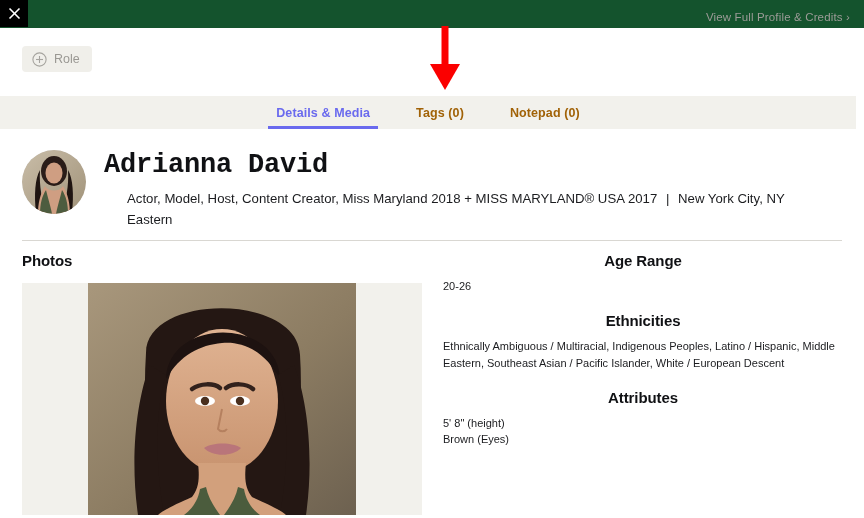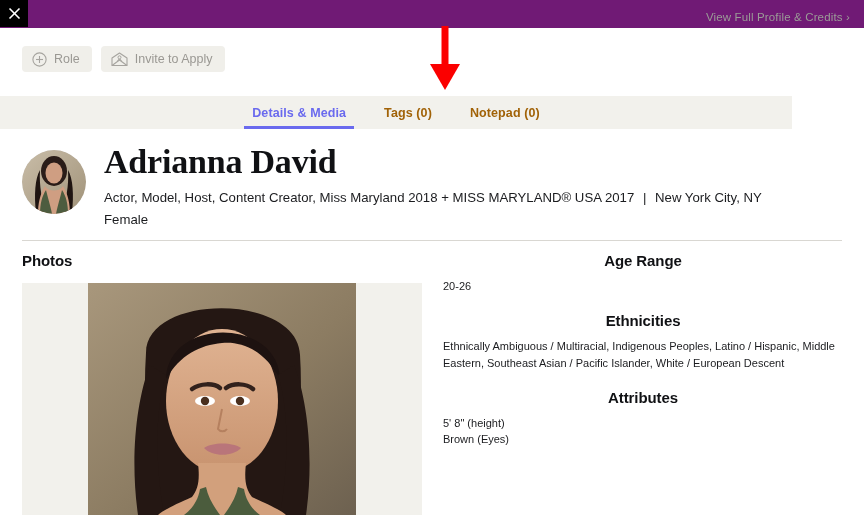--- a/index.html
+++ b/index.html
@@ -13,21 +13,21 @@
     overflow: hidden;
     font-family: "Liberation Sans", sans-serif;
     color: #1a1a1a;
     position: relative;
   }
 
   
   .topbar {
     position: relative;
     height: 28px;
-    background: #701a75;
+    background: #14532d;
   }
   .close-btn {
     position: absolute;
     left: 0;
     top: 0;
     width: 28px;
     height: 27px;
     background: #000000;
     color: #ffffff;
     display: flex;
@@ -82,27 +82,27 @@
     width: 42px;
     height: 66px;
     pointer-events: none;
   }
 
   
   .tabstrip {
     position: absolute;
     left: 0;
     top: 96px;
-    width: 792px;
+    width: 856px;
     height: 33px;
     background: #f2f1ec;
     display: flex;
     align-items: flex-end;
     justify-content: center;
-    gap: 4px;
+    gap: 12px;
   }
   .tab {
     position: relative;
     font-size: 12.5px;
     font-weight: bold;
     color: #a16207;
     padding: 0 17px 9px 17px;
     cursor: pointer;
     letter-spacing: .1px;
     white-space: nowrap;
@@ -133,33 +133,34 @@
     border-radius: 50%;
     flex: 0 0 64px;
     margin-top: 7px;
     background: #d8d4cf;
     overflow: hidden;
     position: relative;
   }
   .avatar svg { display:block; }
   .identity-text { margin-left: 18px; padding-top: 0; }
   .person-name {
-    font-family: Liberation Serif, serif;
-    font-size: 34px;
+    font-family: Liberation Mono, monospace;
+    font-size: 27px;
     font-weight: bold;
     letter-spacing: -.2px;
     color: #101114;
     line-height: 1.1;
-    margin: 0 0 7px 0;
+    margin: 8px 0 7px 0;
   }
   .person-meta {
     font-size: 13.2px;
     color: #1b1c1f;
     line-height: 1.62;
     max-width: 760px;
+    margin-left: 23px;
   }
   .person-meta .sep { color:#1b1c1f; padding: 0 5px; }
 
   
   .divider {
     position: absolute;
     left: 22px;
     top: 240px;
     width: 820px;
     height: 1px;
@@ -240,31 +241,20 @@
     <span class="ico">
       <svg width="15" height="15" viewBox="0 0 15 15">
         <circle cx="7.5" cy="7.5" r="6.6" fill="none" stroke="#a6a49f" stroke-width="1.1"></circle>
         <line x1="7.5" y1="4" x2="7.5" y2="11" stroke="#a6a49f" stroke-width="1.1"></line>
         <line x1="4" y1="7.5" x2="11" y2="7.5" stroke="#a6a49f" stroke-width="1.1"></line>
       </svg>
     </span>
     <span>Role</span>
   </button>
 
-  <button class="action-btn">
-    <span class="ico">
-      <svg width="17" height="15" viewBox="0 0 17 15">
-        <path d="M1 13.5 V6 L8.5 1 L16 6 V13.5 Z" fill="none" stroke="#a6a49f" stroke-width="1.1" stroke-linejoin="round"></path>
-        <path d="M1 13.5 L8.5 8 L16 13.5" fill="none" stroke="#a6a49f" stroke-width="1.1" stroke-linejoin="round"></path>
-        <circle cx="8.5" cy="5.3" r="1.5" fill="none" stroke="#a6a49f" stroke-width="1"></circle>
-        <path d="M6.4 8.6 C6.7 7.1 10.3 7.1 10.6 8.6" fill="none" stroke="#a6a49f" stroke-width="1"></path>
-      </svg>
-    </span>
-    <span>Invite to Apply</span>
-  </button>
 
 </div>
 
 <div class="arrow-annotation">
   <svg width="42" height="66" viewBox="0 0 42 66">
     <path d="M21 0 L21 44" stroke="#fb0000" stroke-width="7" stroke-linecap="butt"></path>
     <path d="M6 38 L21 64 L36 38 Z" fill="#fb0000"></path>
   </svg>
 </div>
 
@@ -305,21 +295,21 @@
       </g>
     </svg>
   </div>
 
   <div class="identity-text">
     <h1 class="person-name">Adrianna David</h1>
     <div class="person-meta">
       <span>Actor, Model, Host, Content Creator, Miss Maryland 2018 + MISS MARYLAND® USA 2017</span>
       <span class="sep">|</span>
       <span>New York City, NY</span>
-      <div>Female</div>
+      <div>Eastern</div>
     </div>
   </div>
 </div>
 
 <div class="divider"></div>
 
 <div class="body-cols">
 
   <div class="col-left">
     <h2 class="section-title">Photos</h2>

